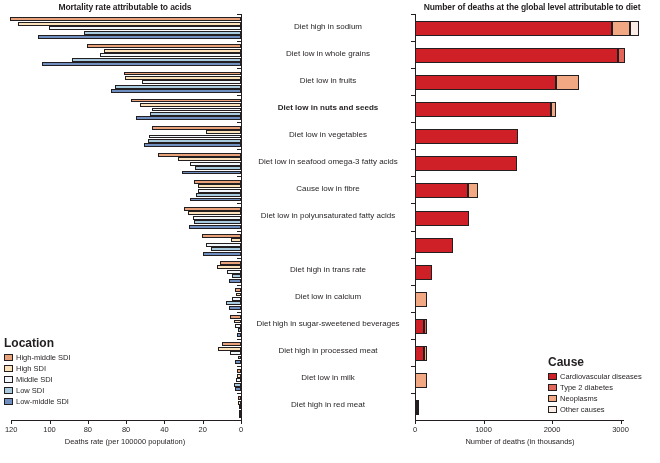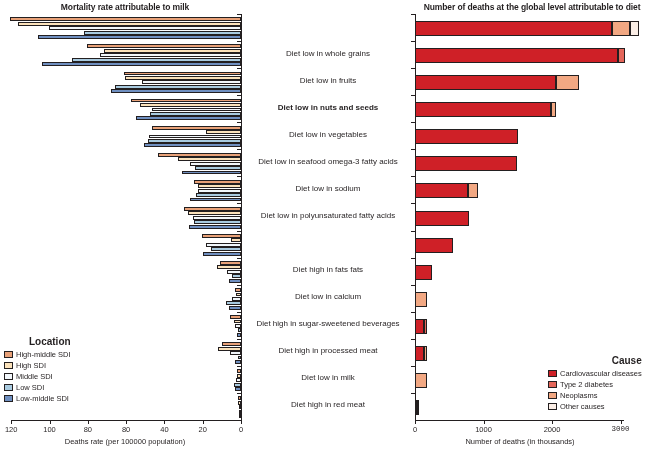--- a/index.html
+++ b/index.html
@@ -38,46 +38,47 @@
   .bar{position:absolute;box-sizing:border-box;border:0.6px solid #231f20;}
   .seg{position:absolute;box-sizing:border-box;border:0.6px solid #231f20;height:100%;}
 
   .cat-label{position:absolute;width:168px;text-align:center;font-size:8px;
     white-space:nowrap;left:0;}
 
   
   .legend{position:absolute;font-size:7.5px;}
   #legend-left{left:4px;top:336px;}
   #legend-right{left:548px;top:355px;}
-  .legend-title{font-weight:bold;font-size:10px;margin-bottom:2px;text-align:right;}
+  .legend-title{font-weight:bold;font-size:12px;margin-bottom:2px;}
   .legend-row{display:flex;align-items:center;height:11px;}
   .swatch{width:9px;height:7px;box-sizing:border-box;border:0.6px solid #231f20;margin-right:3px;flex:0 0 auto;}
   .legend-label{white-space:nowrap;font-size:7.5px;}
 </style>
 </head>
 <body>
 
-<div class="panel-title" id="title-left">Mortality rate attributable to milk</div>
+<div class="panel-title" id="title-left">Mortality rate attributable to acids</div>
 <div class="panel-title" id="title-right">Number of deaths at the global level attributable to diet</div>
 
 <div class="axis-line" id="axis-left-v"></div>
 <div class="axis-line" id="axis-left-h"></div>
 <div class="axis-line" id="axis-right-v"></div>
 <div class="axis-line" id="axis-right-h"></div>
 
 <div id="plot-left"></div>
 <div id="labels-mid">
+    <div class="cat-label" style="top: 7.53333px;">Diet high in sodium</div>
     <div class="cat-label" style="top: 34.6px;">Diet low in whole grains</div>
     <div class="cat-label" style="top: 61.6667px;">Diet low in fruits</div>
     <div class="cat-label" style="top: 88.7333px; font-weight: bold;">Diet low in nuts and seeds</div>
     <div class="cat-label" style="top: 115.8px;">Diet low in vegetables</div>
     <div class="cat-label" style="top: 142.867px;">Diet low in seafood omega-3 fatty acids</div>
-    <div class="cat-label" style="top: 169.933px;">Diet low in sodium</div>
+    <div class="cat-label" style="top: 169.933px;">Cause low in fibre</div>
     <div class="cat-label" style="top: 197px;">Diet low in polyunsaturated fatty acids</div>
-    <div class="cat-label" style="top: 251.133px;">Diet high in fats fats</div>
+    <div class="cat-label" style="top: 251.133px;">Diet high in trans rate</div>
     <div class="cat-label" style="top: 278.2px;">Diet low in calcium</div>
     <div class="cat-label" style="top: 305.267px;">Diet high in sugar-sweetened beverages</div>
     <div class="cat-label" style="top: 332.333px;">Diet high in processed meat</div>
     <div class="cat-label" style="top: 359.4px;">Diet low in milk</div>
     <div class="cat-label" style="top: 386.467px;">Diet high in red meat</div>
   </div>
 <div id="plot-right"></div>
 
 <div id="ticks-left"></div>
 <div id="ticks-right"></div>
@@ -276,13 +277,13 @@
 <div class="ticklabel" style="left: 202.7px;">20</div>
 <div class="tick" style="left: 241px;"></div>
 <div class="ticklabel" style="left: 241px;">0</div>
 <div class="tick-r" style="left: 415px;"></div>
 <div class="ticklabel" style="left: 415px;">0</div>
 <div class="tick-r" style="left: 483.5px;"></div>
 <div class="ticklabel" style="left: 483.5px;">1000</div>
 <div class="tick-r" style="left: 552px;"></div>
 <div class="ticklabel" style="left: 552px;">2000</div>
 <div class="tick-r" style="left: 620.5px;"></div>
-<div class="ticklabel" style="left: 620.5px; font-family: Liberation Mono, monospace;">3000</div>
+<div class="ticklabel" style="left: 620.5px;">3000</div>
 
 </body></html>

